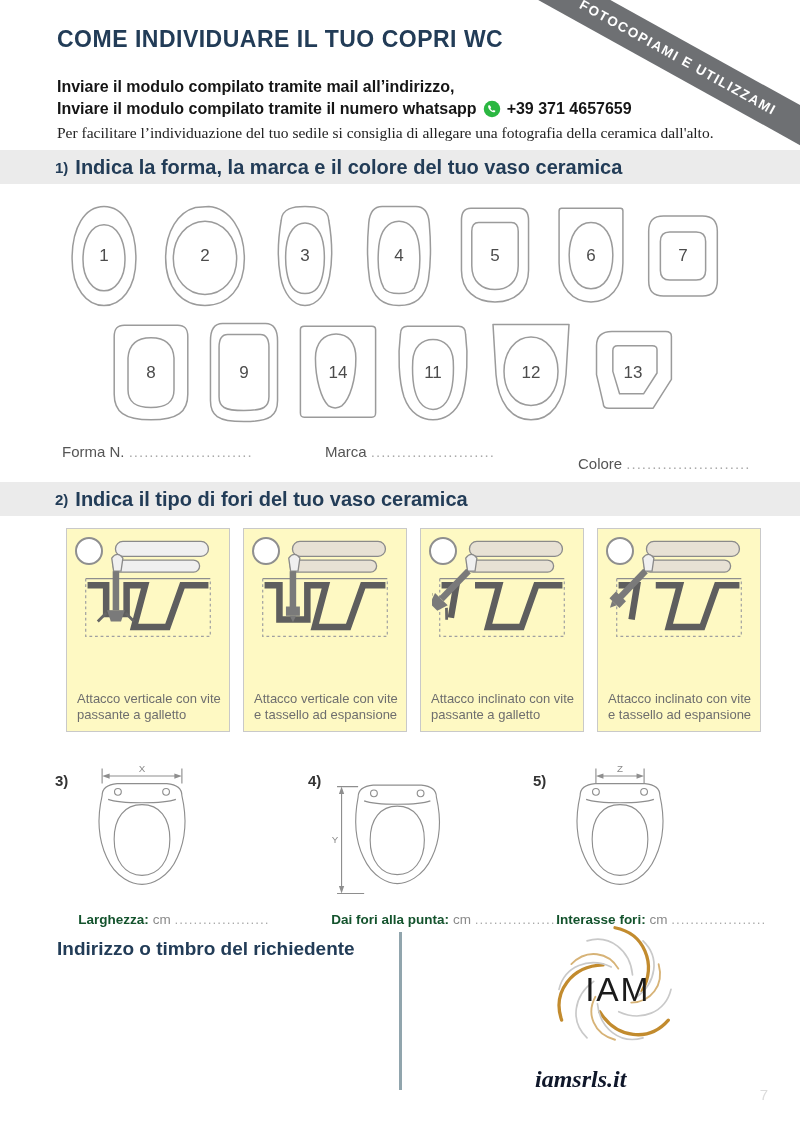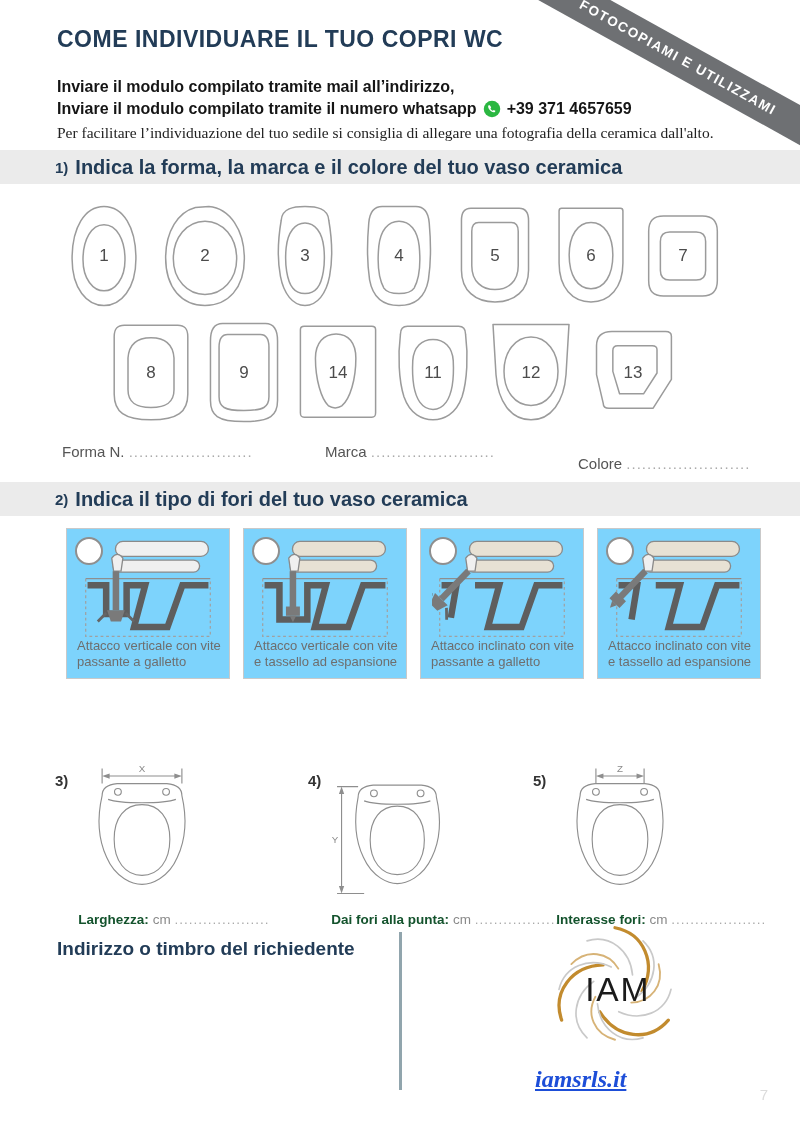--- a/index.html
+++ b/index.html
@@ -34,21 +34,21 @@
               vector-effect:non-scaling-stroke;}
   .shape-num{position:absolute;inset:0;display:flex;align-items:center;justify-content:center;
              font-size:17px;color:#4c4c4c;}
   
   .fields{position:absolute;top:443px;left:0;width:800px;height:22px;font-size:15px;color:#555;}
   .field{position:absolute;white-space:nowrap;}
   .f1{left:62px;} .f2{left:325px;} .f3{left:578px;margin-top:12px;}
   .dots{color:#aaa;letter-spacing:1px;}
   
   .attach{position:absolute;left:66px;top:528px;display:flex;gap:13px;}
-  .abox{position:relative;width:164px;height:151px;border:1px solid #c9c9c9;background:#7dd3fc;
+  .abox{position:relative;width:164px;height:204px;border:1px solid #c9c9c9;background:#fef9c3;
         box-sizing:border-box;}
   .abox .circ{position:absolute;left:8px;top:8px;width:24px;height:24px;border:2px solid #8f8f8f;
         border-radius:50%;background:#fff;z-index:2;}
   .abox svg{display:block;margin:5px auto 0;}
   .acap{position:absolute;left:10px;right:4px;bottom:8px;font-size:13px;line-height:1.25;
         color:#6e6e6e;}
   .tn{fill:none;stroke:#8e8e8e;stroke-width:1.5;}
   .lay{fill:#f0f0f0;stroke:#8a8a8a;stroke-width:1.4;}
   .sp{fill:#e7e1d4;}
   .dash{fill:none;stroke:#a0a0a0;stroke-width:1.3;stroke-dasharray:3 3;}
@@ -62,21 +62,21 @@
   .mcol{display:flex;flex-direction:column;align-items:flex-start;}
   .mcap{margin-top:8px;font-size:13.5px;color:#8a8a8a;white-space:nowrap;}
   .mcap b{color:#14532d;}
   .dim{font-size:13px;fill:#8a8a8a;font-family:"Liberation Sans",sans-serif;}
   .ah{fill:#8e8e8e;stroke:none;}
   
   .fhead{position:absolute;left:57px;top:938px;font-size:19px;font-weight:700;color:#223c57;}
   .divider{position:absolute;left:399px;top:932px;width:3px;height:158px;background:#91a5ad;}
   .logo{position:absolute;left:535px;top:924px;width:190px;text-align:left;}
   .site{font-family:"Liberation Serif",serif;font-style:italic;font-weight:700;
-        font-size:24px;color:#1d4ed8;margin-top:-2px;text-decoration:underline;}
+        font-size:24px;color:#0f172a;margin-top:-2px;}
   .iam-text{font-family:"Liberation Sans",sans-serif;font-weight:200;}
   .pagenum{position:absolute;right:32px;top:1086px;font-size:15px;color:#dcdcdc;}
 </style>
 </head>
 <body>
 
 <div class="page">
 
   <div class="ribbon">
     <span>FOTOCOPIAMI E UTILIZZAMI</span>

